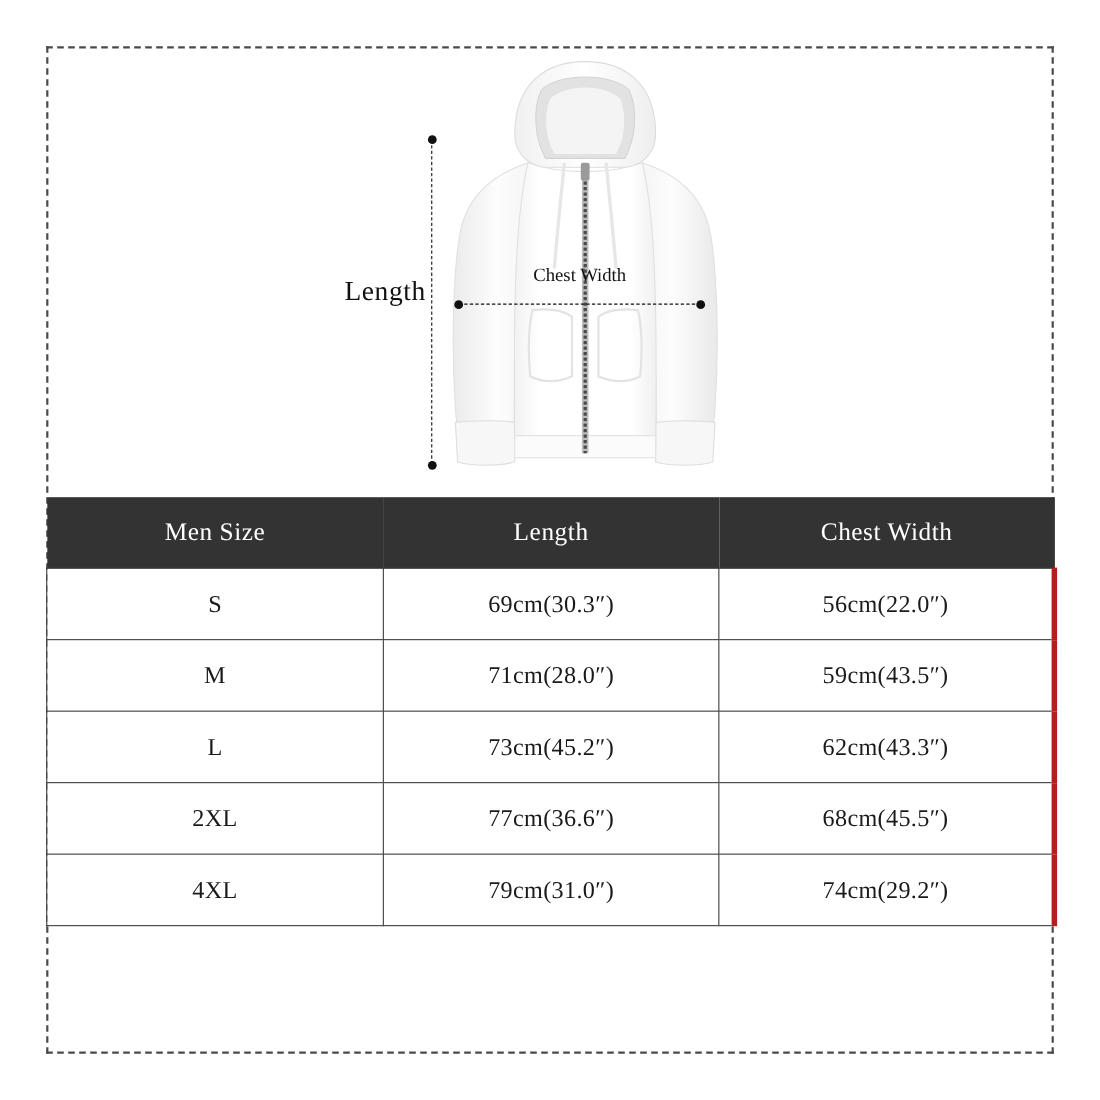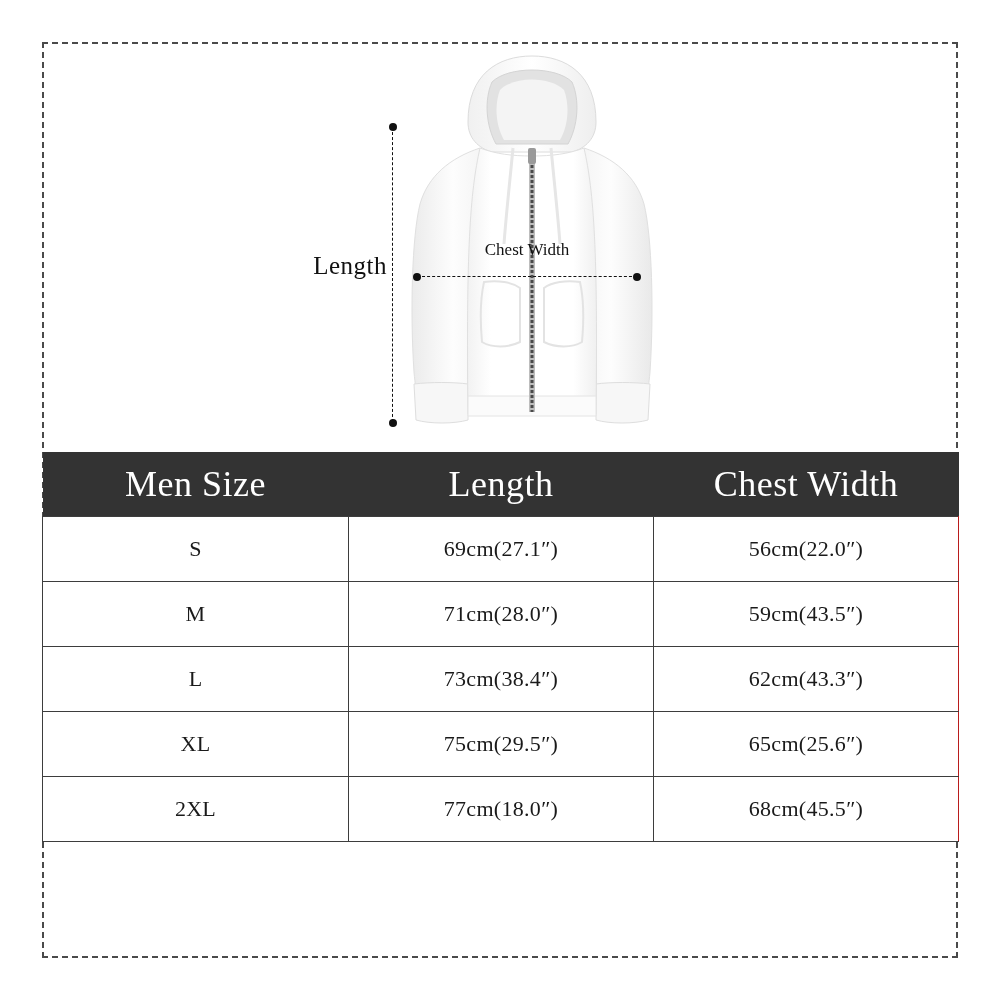--- a/index.html
+++ b/index.html
@@ -116,40 +116,40 @@
     width: 916px;
     border-collapse: collapse;
     table-layout: fixed;
   }
   #size-table col.c1 { width: 306px; }
   #size-table col.c2 { width: 305px; }
   #size-table col.c3 { width: 305px; }
   #size-table thead th {
     background: #333333;
     color: #ffffff;
-    font-size: 36px;
+    font-size: 23px;
     font-weight: normal;
     height: 62px;
     text-align: center;
     vertical-align: middle;
     letter-spacing: 0.5px;
     border: none;
   }
   #size-table tbody td {
     height: 62px;
     text-align: center;
     vertical-align: middle;
     font-size: 22px;
     color: #1a1a1a;
     border: 1px solid #3d3d3d;
     background: #ffffff;
     letter-spacing: 0.3px;
   }
   #size-table tbody tr td:first-child { border-left: 1px solid #3d3d3d; }
-  #size-table tbody tr td:last-child { border-right: 1px solid #b91c1c; }
+  #size-table tbody tr td:last-child { border-right: 5px solid #b91c1c; }
 </style>
 </head>
 <body>
 
 <div id="page">
 
   <div id="dashed-frame"></div>
 
   <div id="illustration">
 
@@ -231,39 +231,39 @@
     <thead>
       <tr>
         <th>Men Size</th>
         <th>Length</th>
         <th>Chest Width</th>
       </tr>
     </thead>
     <tbody>
       <tr>
         <td>S</td>
-        <td>69cm(27.1″)</td>
+        <td>69cm(30.3″)</td>
         <td>56cm(22.0″)</td>
       </tr>
       <tr>
         <td>M</td>
         <td>71cm(28.0″)</td>
         <td>59cm(43.5″)</td>
       </tr>
       <tr>
         <td>L</td>
-        <td>73cm(38.4″)</td>
+        <td>73cm(45.2″)</td>
         <td>62cm(43.3″)</td>
       </tr>
       <tr>
-        <td>XL</td>
-        <td>75cm(29.5″)</td>
-        <td>65cm(25.6″)</td>
-      </tr>
-      <tr>
         <td>2XL</td>
-        <td>77cm(18.0″)</td>
+        <td>77cm(36.6″)</td>
         <td>68cm(45.5″)</td>
+      </tr>
+      <tr>
+        <td>4XL</td>
+        <td>79cm(31.0″)</td>
+        <td>74cm(29.2″)</td>
       </tr>
     </tbody>
   </table>
 
 </div>
 
 </body></html>

